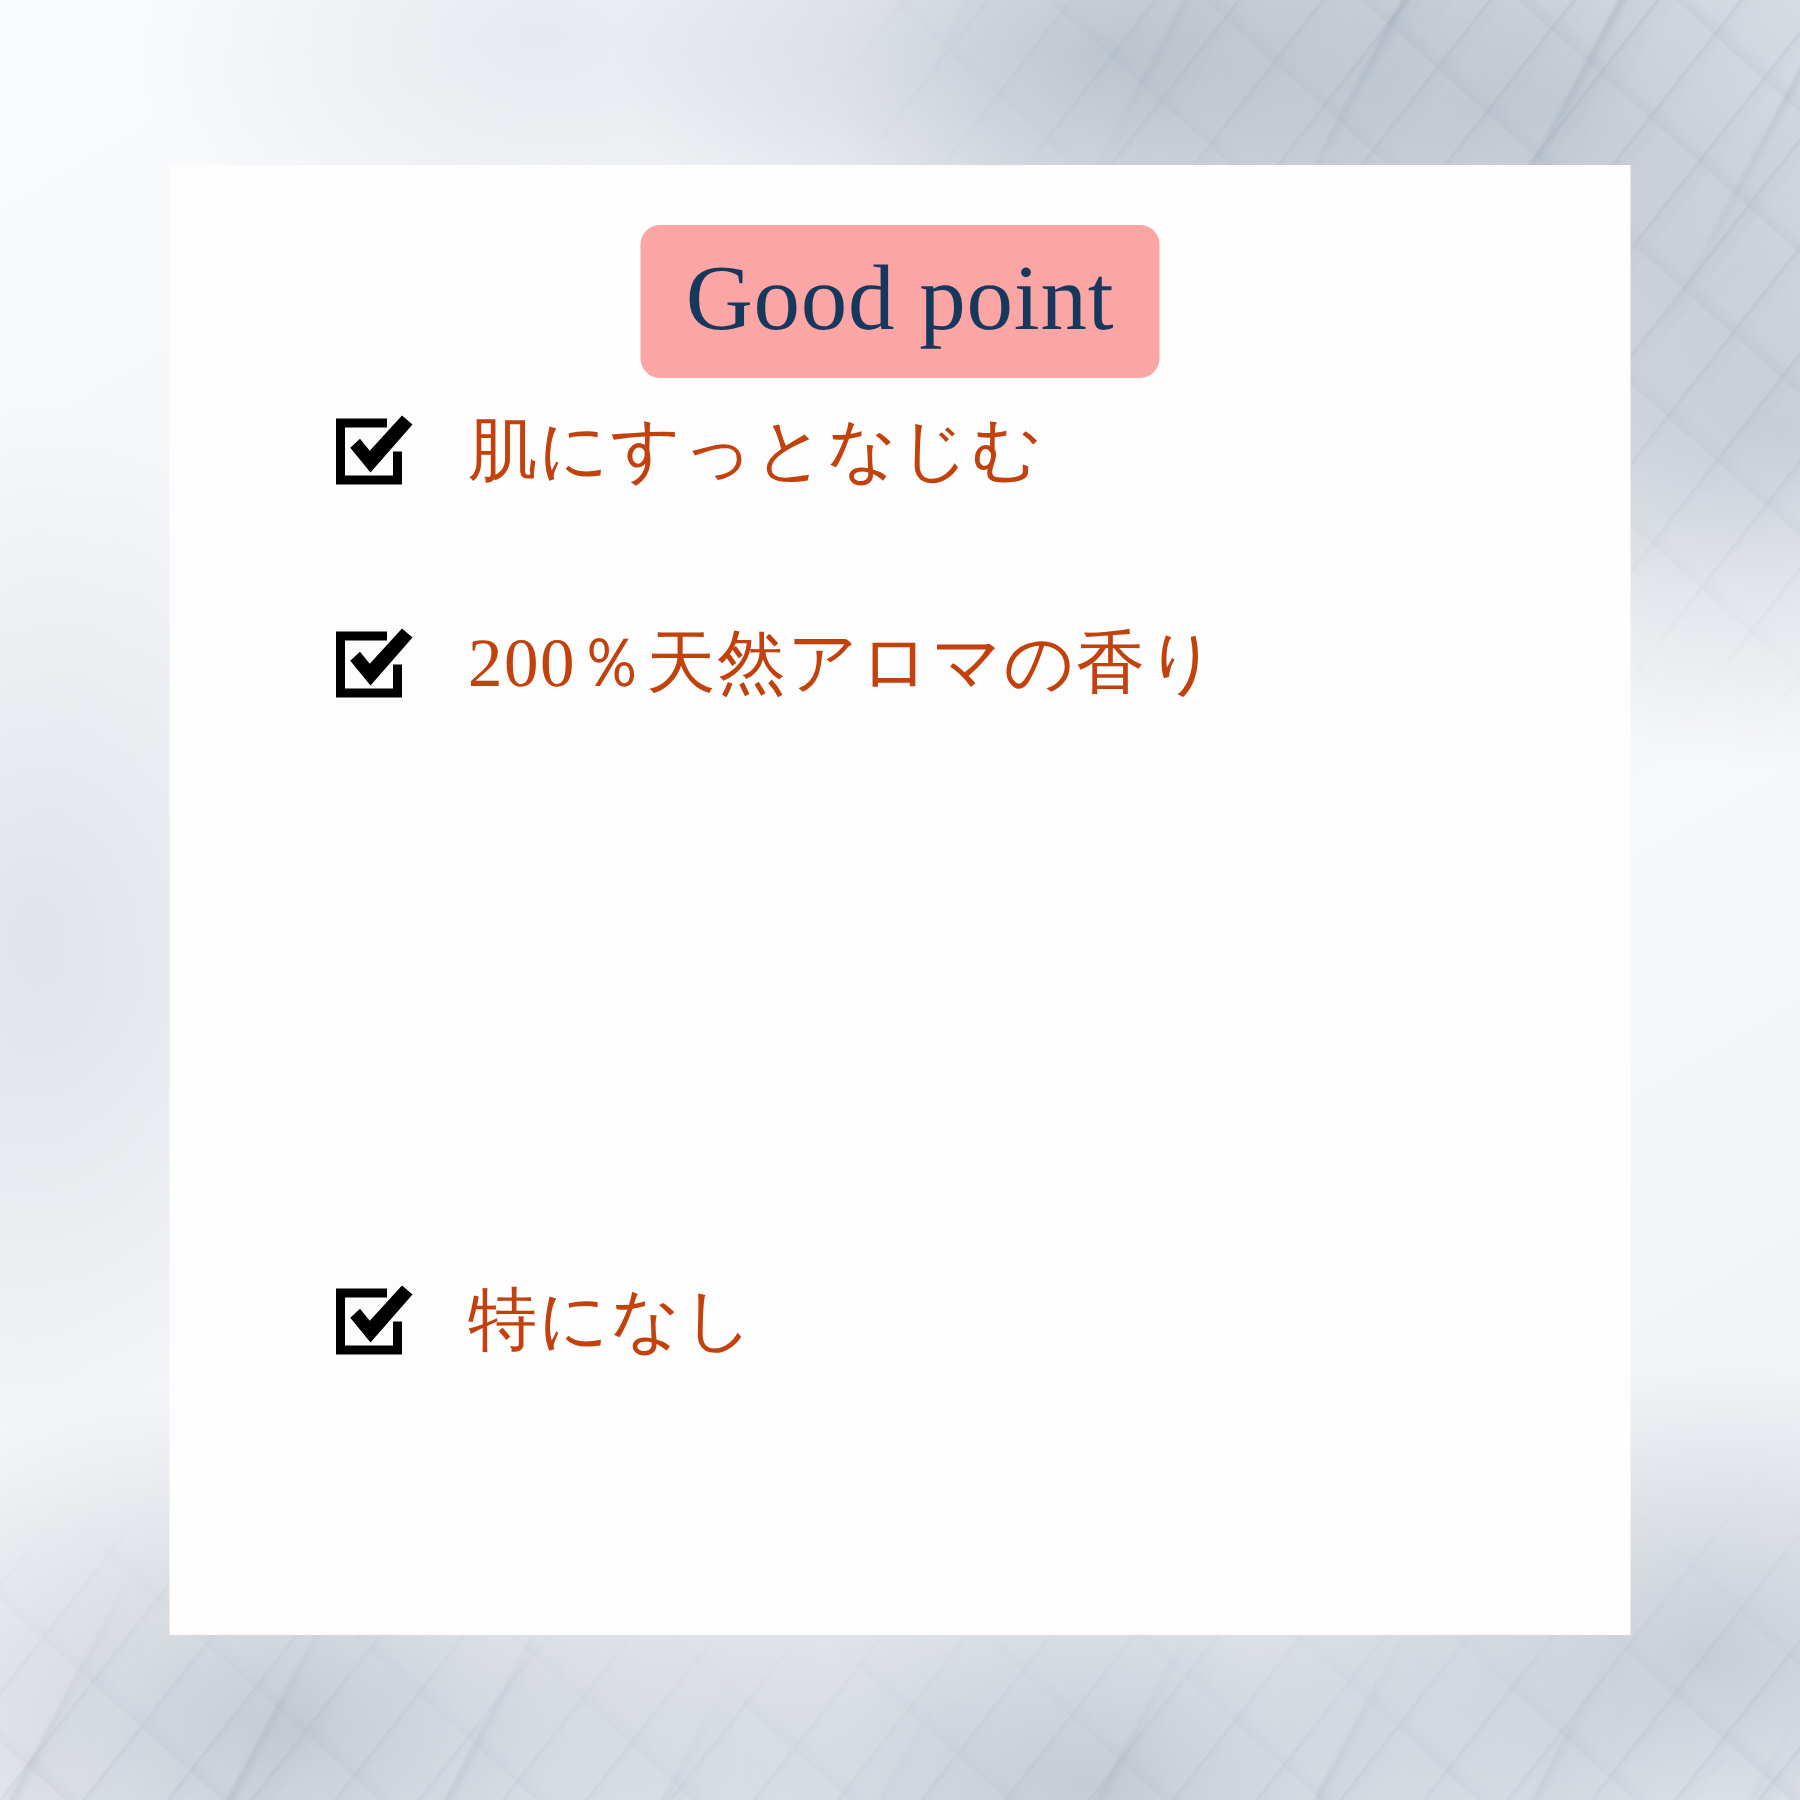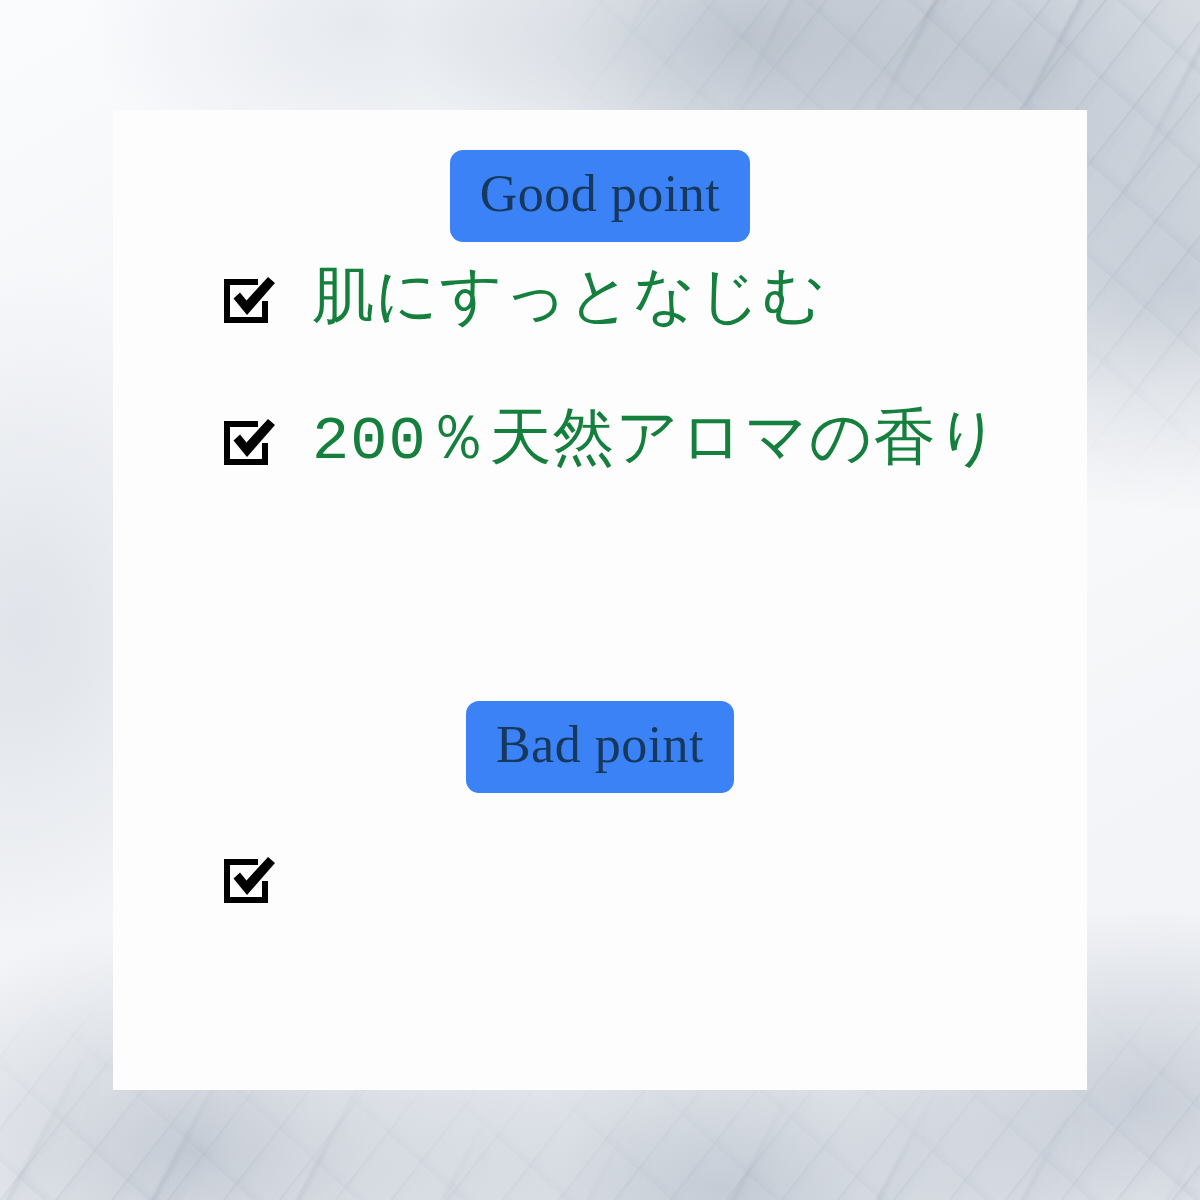--- a/index.html
+++ b/index.html
@@ -104,25 +104,25 @@
     position: absolute;
     left: 0;
     width: 974px;
     display: flex;
     justify-content: center;
   }
   .badge-row.good { top: 40px; }
   .badge-row.bad  { top: 591px; }
 
   .badge {
-    background: #3b82f6;
+    background: #fca5a5;
     color: #17385d;
     border-radius: 13px;
     font-family: "Liberation Serif", "DejaVu Serif", serif;
-    font-size: 52px;
+    font-size: 62px;
     line-height: 1;
     letter-spacing: 0.5px;
     padding: 18px 30px 22px 30px;
     white-space: nowrap;
   }
 
   
   .list {
     position: absolute;
     left: 0;
@@ -143,24 +143,24 @@
   .check {
     position: relative;
     width: 50px;
     height: 50px;
     flex: 0 0 50px;
     margin-right: 40px;
   }
   .check svg { display: block; width: 58px; height: 56px; margin: -4px 0 0 -1px; }
 
   .item-text {
-    font-family: Liberation Mono, monospace;
-    font-size: 62px;
+    font-family: Liberation Serif, serif;
+    font-size: 46px;
     line-height: 1;
-    color: #15803d;
+    color: #c2410c;
     letter-spacing: 1px;
     white-space: nowrap;
   }
 </style>
 </head>
 <body>
 
 <div class="stage">
 
   <div class="marble"></div>
@@ -191,31 +191,29 @@
           <svg viewBox="0 0 58 56" xmlns="http://www.w3.org/2000/svg">
             <path d="M3 8 h34 v6 h-28 v32 h32 v-16 h6 v22 h-44 z" fill="#000"></path>
             <path d="M12.5 27.5 L19 21.5 L25.5 29.5 L47 6 L54 12 L26 44 z" fill="#000"></path>
           </svg>
         </span>
         <span class="item-text">200％天然アロマの香り</span>
       </div>
 
     </div>
 
-    <div class="badge-row bad">
-      <div class="badge">Bad point</div>
-    </div>
 
     <div class="list bad">
 
       <div class="item">
         <span class="check">
           <svg viewBox="0 0 58 56" xmlns="http://www.w3.org/2000/svg">
             <path d="M3 8 h34 v6 h-28 v32 h32 v-16 h6 v22 h-44 z" fill="#000"></path>
             <path d="M12.5 27.5 L19 21.5 L25.5 29.5 L47 6 L54 12 L26 44 z" fill="#000"></path>
           </svg>
         </span>
+        <span class="item-text">特になし</span>
       </div>
 
     </div>
 
   </div>
 </div>
 
 </body></html>

